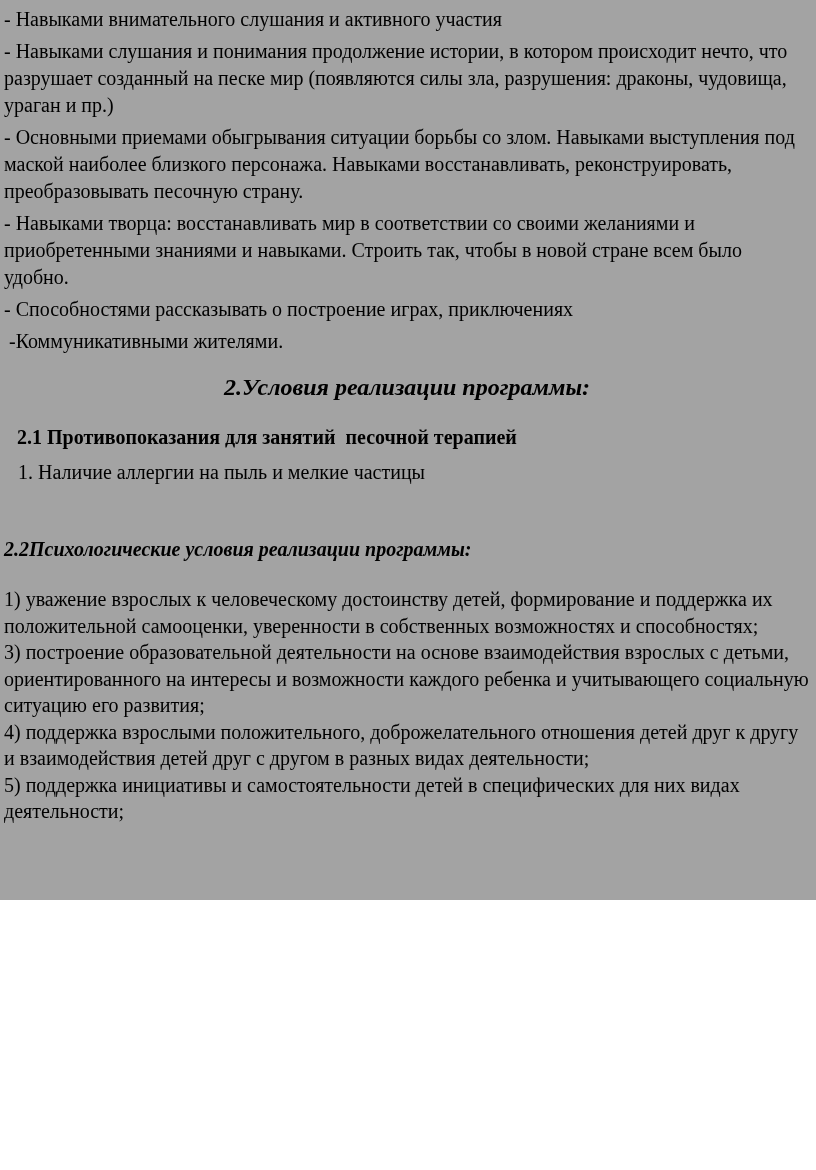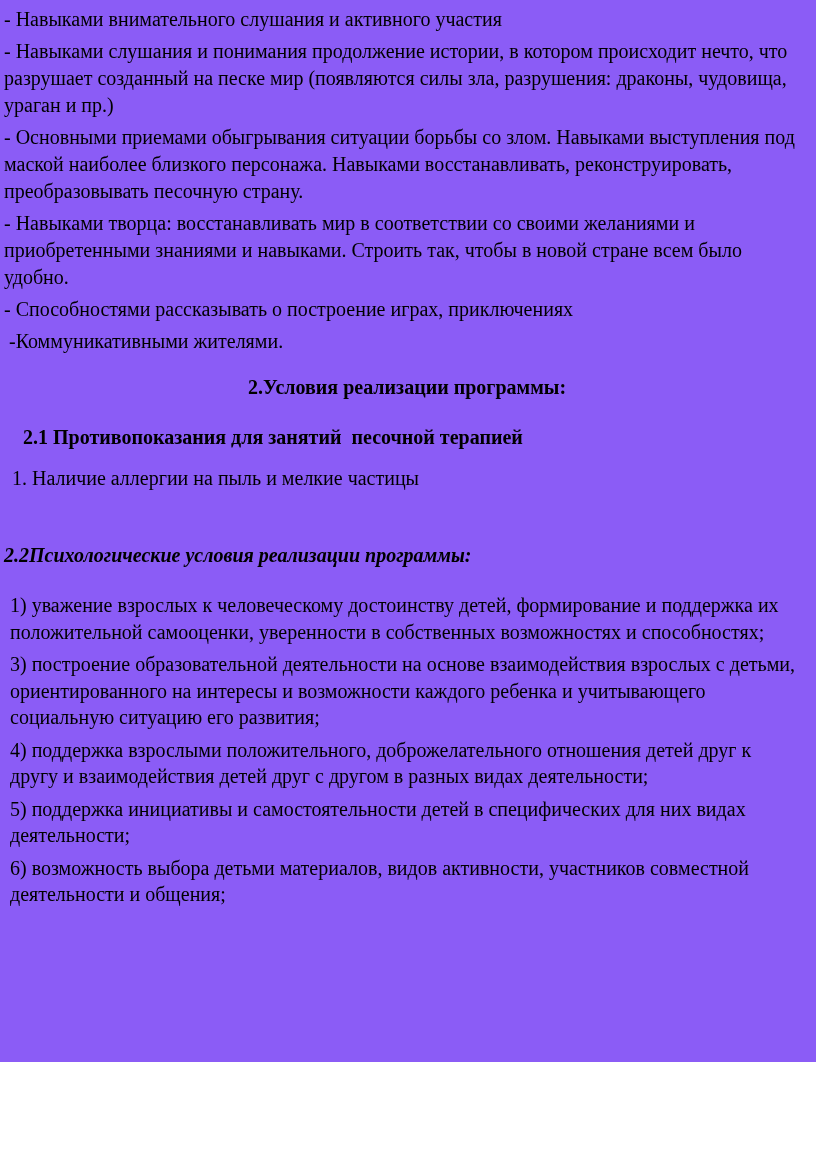--- a/index.html
+++ b/index.html
@@ -3,60 +3,61 @@
 <meta charset="utf-8">
 <style>
   html, body {
     margin: 0;
     padding: 0;
     background: #ffffff;
   }
   .page {
     position: relative;
     width: 816px;
-    height: 1062px;
+    height: 900px;
     overflow: hidden;
     box-sizing: border-box;
     padding: 6px 6px 0 4px;
-    background: #8b5cf6;
+    background: #a3a3a3;
     font-family: "Liberation Serif", "DejaVu Serif", serif;
     font-size: 20px;
     line-height: 27px;
     color: #000000;
     text-align: left;
   }
   .para {
     margin: 0 0 5px 0;
     white-space: pre-wrap;
   }
   .heading-center {
-    font-size: 20px;
+    font-size: 24px;
     font-weight: bold;
     text-align: center;
     line-height: 27px;
     margin: 19px 0 23px 0;
     white-space: pre-wrap;
+    font-style: italic;
   }
   .heading-sub {
     font-size: 20px;
     font-weight: bold;
     line-height: 27px;
-    margin: 14px;
+    margin: 8px;
     white-space: pre-wrap;
   }
   .heading-sub.s22 {
     margin: 50px 0 23px 0;
     font-style: italic;
   }
   .list-item {
-    margin: 0 0 1px 8px;
+    margin: 0 0 1px 14px;
     white-space: pre-wrap;
   }
   .cond {
-    margin: 6px;
+    margin: 0;
     line-height: 26.5px;
     white-space: pre-wrap;
   }
 </style>
 </head>
 <body>
 
 <div class="page">
 
   <p class="para">- Навыками внимательного слушания и активного участия</p>
@@ -69,15 +70,14 @@
   <h2 class="heading-center">2.Условия реализации программы:</h2>
 
   <h3 class="heading-sub"> 2.1 Противопоказания для занятий  песочной терапией</h3>
   <p class="list-item">1. Наличие аллергии на пыль и мелкие частицы</p>
 
   <h3 class="heading-sub s22">2.2Психологические условия реализации программы:</h3>
   <p class="cond">1) уважение взрослых к человеческому достоинству детей, формирование и поддержка их положительной самооценки, уверенности в собственных возможностях и способностях;</p>
   <p class="cond">3) построение образовательной деятельности на основе взаимодействия взрослых с детьми, ориентированного на интересы и возможности каждого ребенка и учитывающего социальную ситуацию его развития;</p>
   <p class="cond">4) поддержка взрослыми положительного, доброжелательного отношения детей друг к другу и взаимодействия детей друг с другом в разных видах деятельности;</p>
   <p class="cond">5) поддержка инициативы и самостоятельности детей в специфических для них видах деятельности;</p>
-  <p class="cond">6) возможность выбора детьми материалов, видов активности, участников совместной деятельности и общения;</p>
 
 </div>
 
 </body></html>

